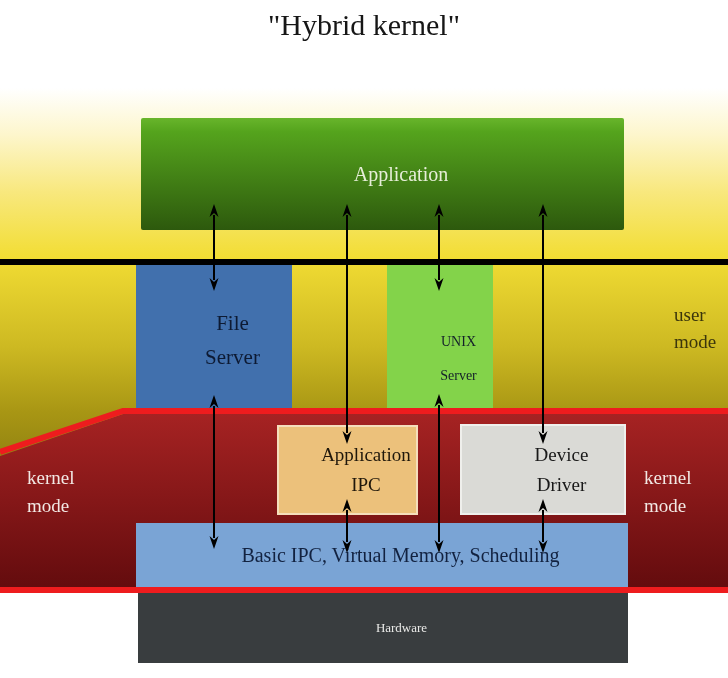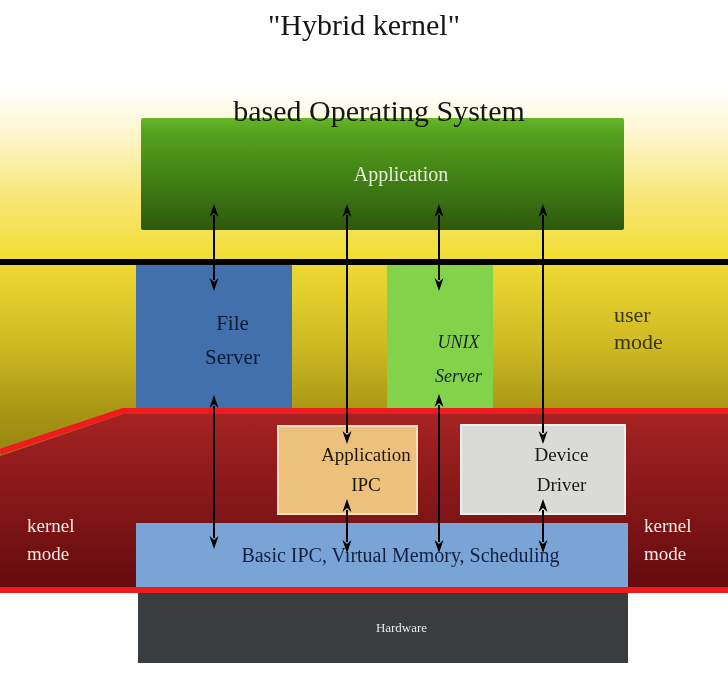--- a/index.html
+++ b/index.html
@@ -37,34 +37,34 @@
     color:var(--app-text); font-size:20px; border-radius:2px;
   }
   .file-server-box {
     left:136px; top:265px; width:156px; height:150px; z-index:2;
     background:var(--file-server-blue); color:var(--file-server-text);
     font-size:21px; line-height:34px;
   }
   .unix-server-box {
     left:387px; top:265px; width:106px; height:188px; z-index:2;
     background:var(--unix-green); color:var(--unix-text);
-    font-size:18px; line-height:34px;font-style:italic;
+    font-size:14px; line-height:34px;
   }
   .user-mode-label {
-    left:614px; top:301px; z-index:2;
-    color:var(--user-mode-text); font-size:22px; line-height:27px;
+    left:674px; top:301px; z-index:2;
+    color:var(--user-mode-text); font-size:19px; line-height:27px;
   }
   .band-layer { left:0; top:0; width:728px; height:678px; z-index:3; pointer-events:none; }
   .band-stop-top    { stop-color:var(--band-red-top); }
   .band-stop-bottom { stop-color:var(--band-red-bottom); }
   .stripe { stroke:var(--stripe-red); }
 
   .kernel-mode-left, .kernel-mode-right {
     top:464px; z-index:4; color:var(--kernel-mode-text);
-    font-size:19px; line-height:28px;margin-top:48px;
+    font-size:19px; line-height:28px;
   }
   .kernel-mode-left  { left:27px; }
   .kernel-mode-right { left:644px; }
 
   .app-ipc-box {
     left:277px; top:425px; width:141px; height:90px; z-index:4;
     background:var(--app-ipc-bg); border:2px solid var(--app-ipc-border);
     color:var(--app-ipc-text); font-size:19px; line-height:30px;
   }
   .device-driver-box {
@@ -88,21 +88,20 @@
 </head>
 <body>
 
 <div id="canvas">
 
   <div class="bg-top"></div>
   <div class="divider"></div>
   <div class="bg-bottom"></div>
 
   <div class="page-title"><span>"Hybrid kernel"</span><br>
-    <span>based Operating System</span>
   </div>
 
   <div class="box file-server-box">
     <span>File</span>
     <span>Server</span>
   </div>
 
   <div class="box unix-server-box">
     <span>UNIX</span>
     <span>Server</span>

